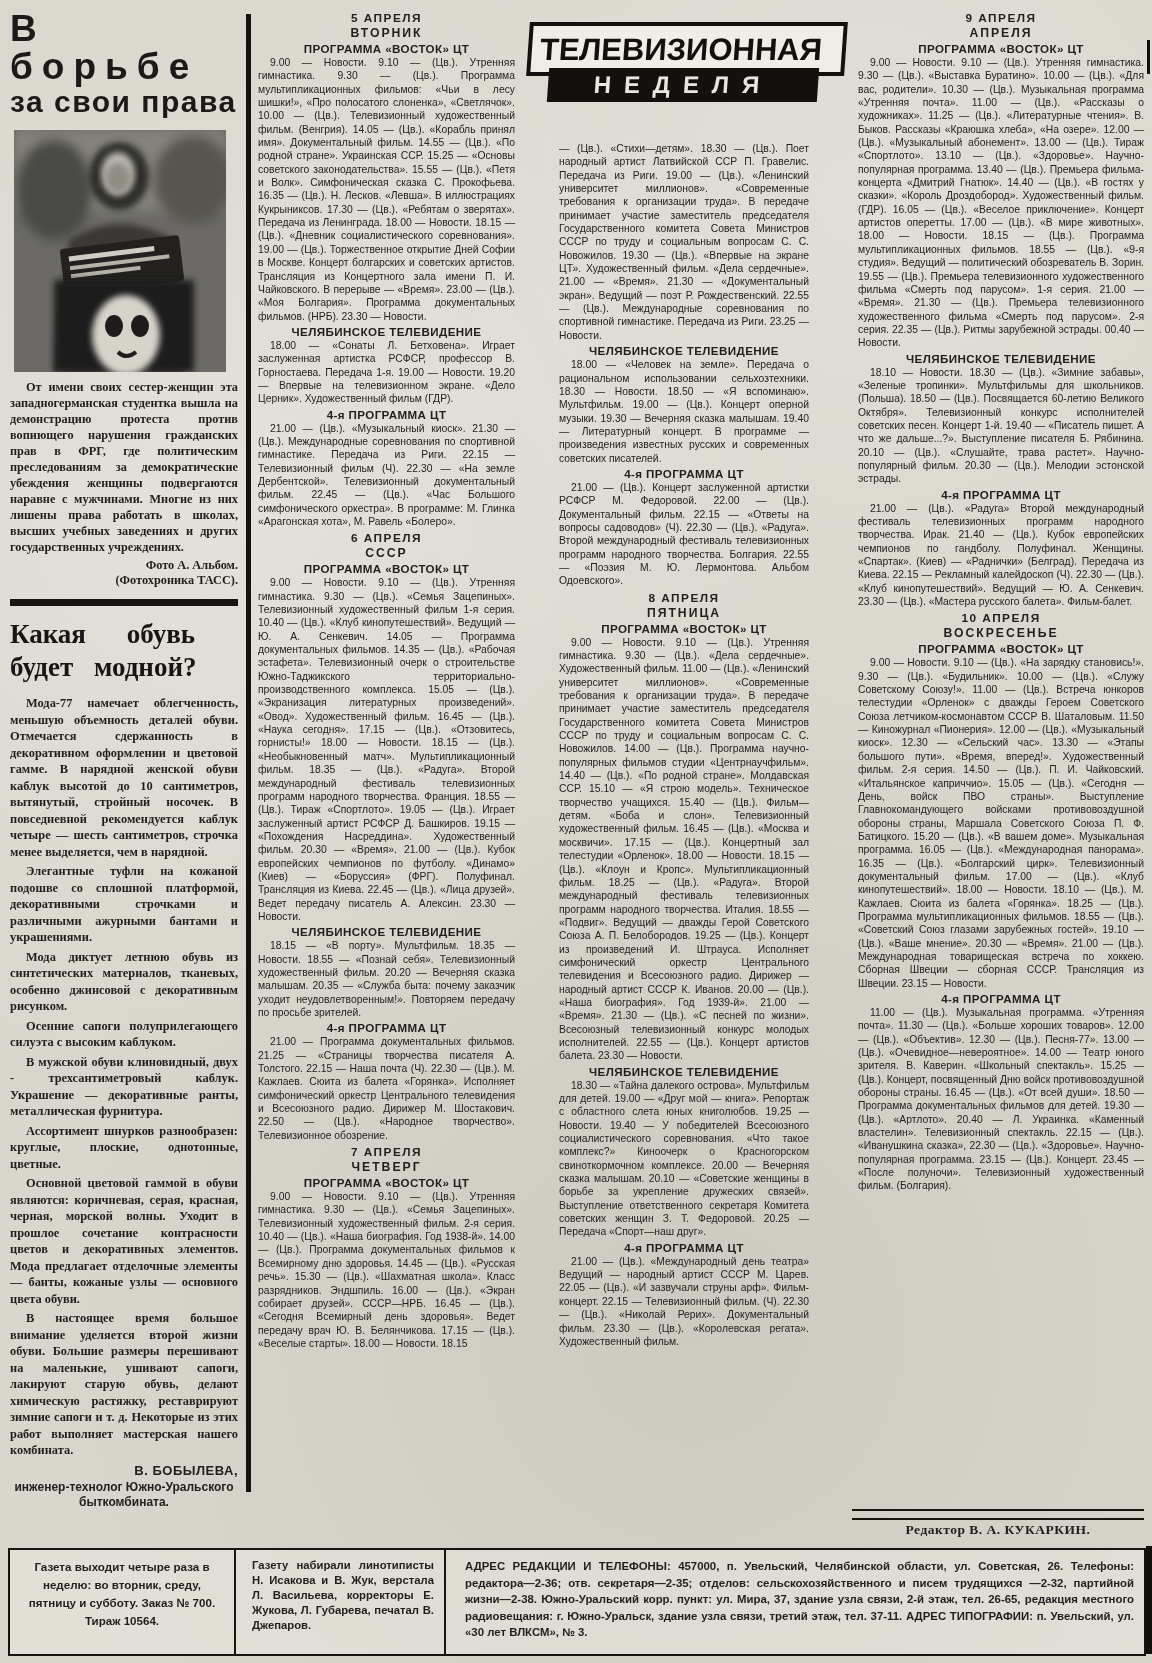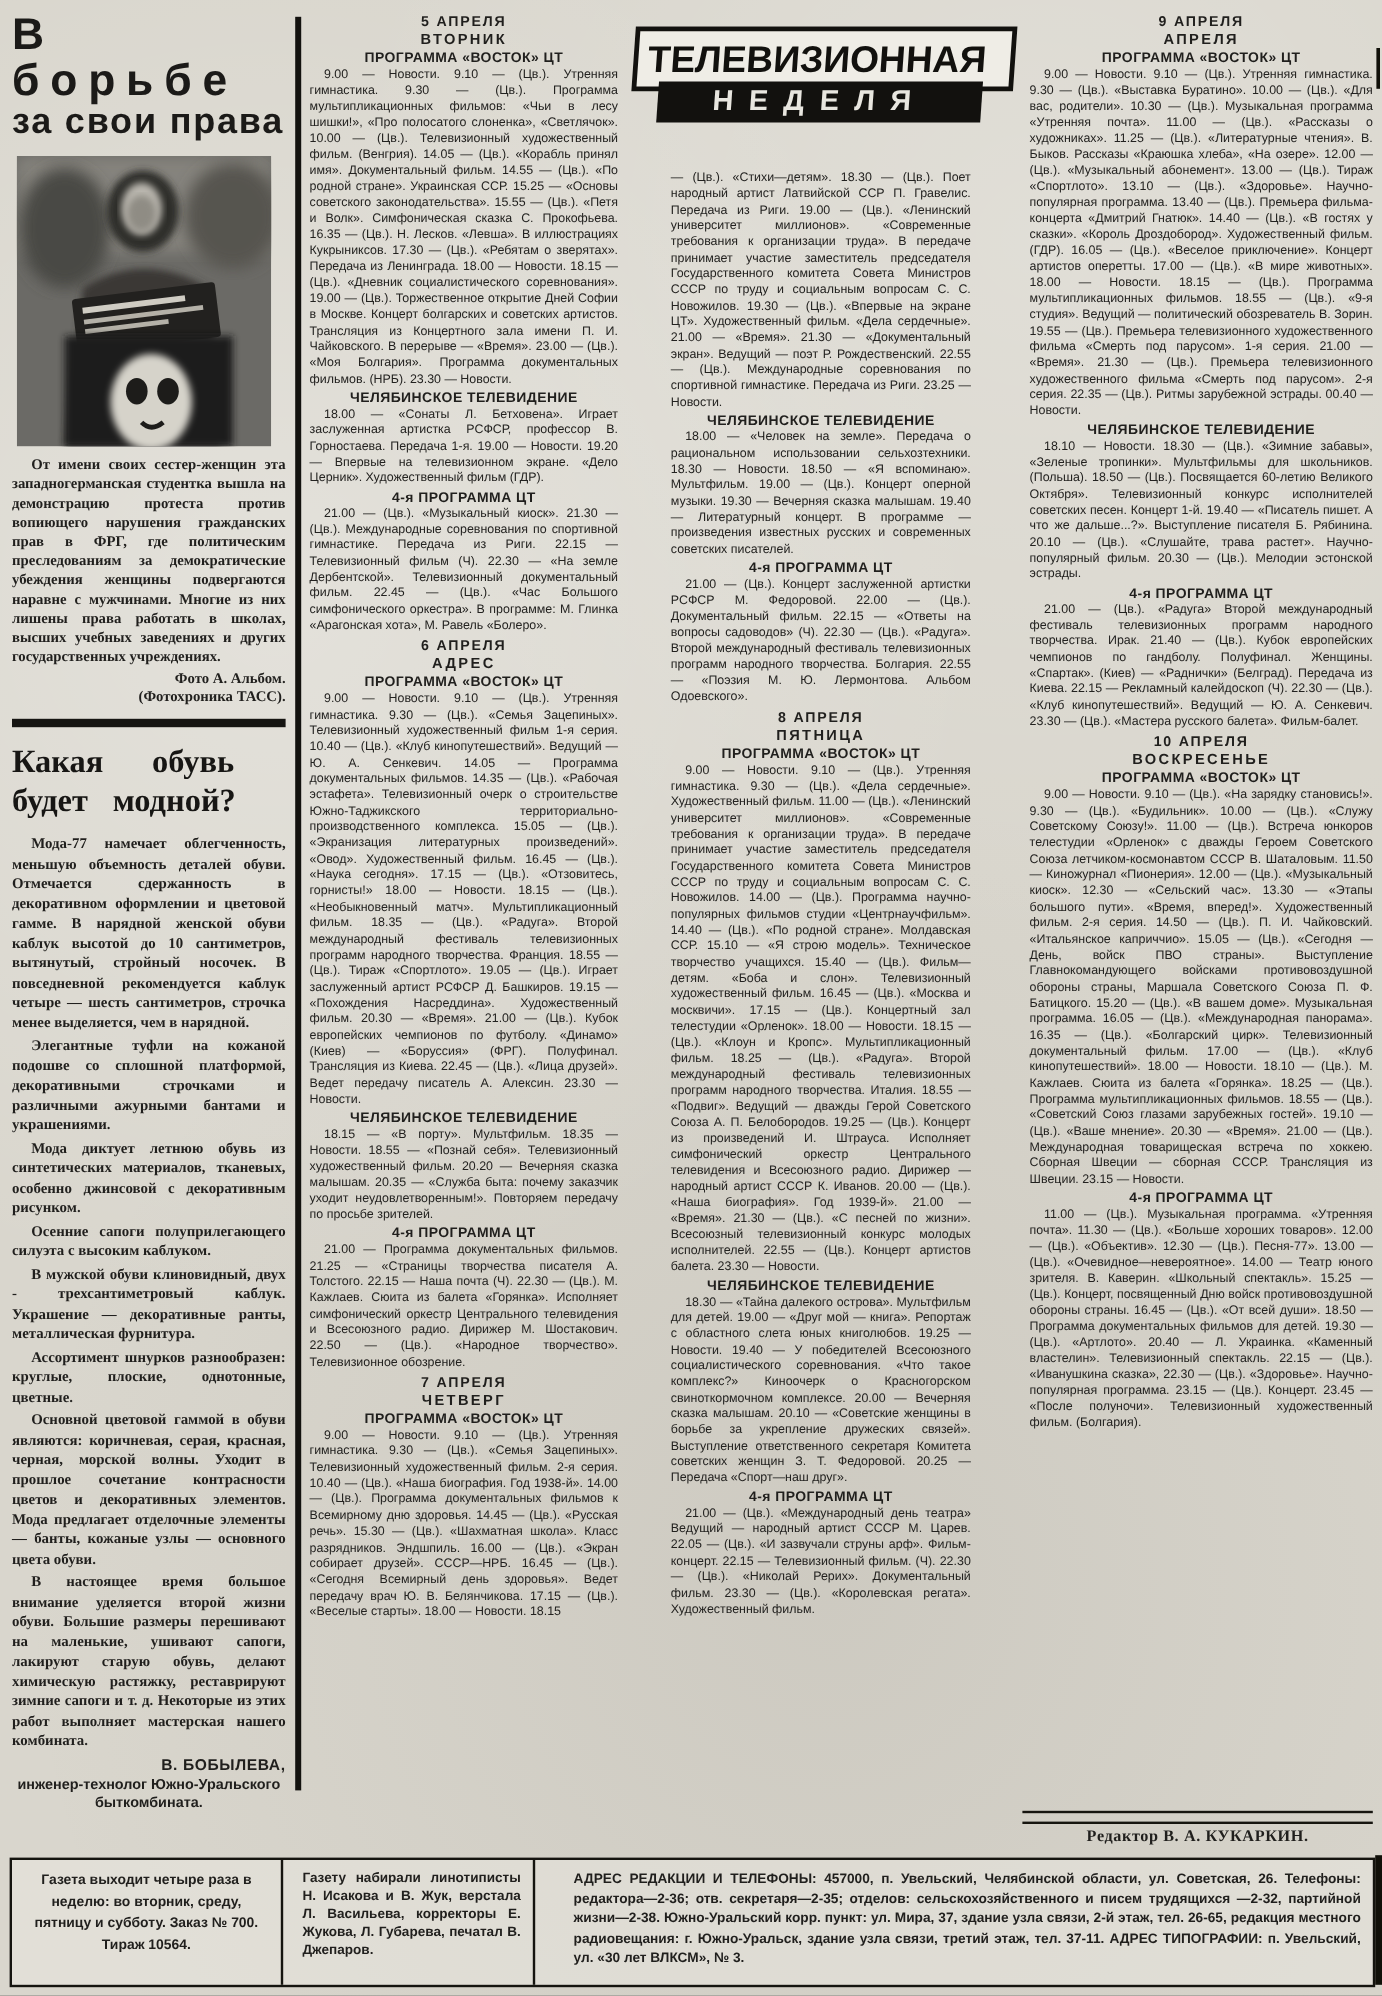--- a/index.html
+++ b/index.html
@@ -47,21 +47,21 @@
   .h-channel{font-weight:700;font-size:11.6px;text-align:center;letter-spacing:.4px;margin:2px 0 1px 0;}
   .blk-body{font-size:10.35px;line-height:13.35px;text-align:justify;text-indent:12px;margin:0 0 1px 0;color:#232220;}
   .blk-body.noind{text-indent:0;}
   
   .dbl-rule{position:absolute;left:852px;top:1509px;width:292px;height:7px;border-top:2px solid #16150f;border-bottom:2px solid #16150f;}
   .editor{position:absolute;left:852px;top:1522px;width:292px;text-align:center;font-weight:700;font-size:13.5px;font-family:"Liberation Serif",serif;letter-spacing:.5px;}
   .footer{position:absolute;left:8px;top:1548px;width:1134px;height:104px;border:2px solid #15140f;display:flex;background:rgba(238,236,229,.45);}
   .fcell{padding:8px 10px;box-sizing:border-box;}
   .fc1{width:226px;border-right:2px solid #15140f;font-weight:700;font-size:11.6px;line-height:1.55;text-align:center;}
   .fc2{width:210px;border-right:2px solid #15140f;font-weight:700;font-size:11.3px;line-height:1.32;text-align:justify;padding-left:16px;}
-  .fc3{flex:1;font-weight:700;font-size:11.4px;line-height:1.45;text-align:justify;padding-left:32px;}
+  .fc3{flex:1;font-weight:700;font-size:11.4px;line-height:1.45;text-align:justify;padding-left:19px;}
   .edge-strip{position:absolute;background:#111009;}
   </style>
 </head>
 <body>
 
 <div class="page">
 
   <div class="col1">
     <div class="headline1">
       <span class="l1">В борьбе</span>
@@ -138,21 +138,21 @@
   <div class="tvcol tv-c2">
       <div class="h-date">5 АПРЕЛЯ</div>
       <div class="h-day">ВТОРНИК</div>
       <div class="h-channel">ПРОГРАММА «ВОСТОК» ЦТ</div>
       <div class="blk-body">9.00 — Новости. 9.10 — (Цв.). Утренняя гимнастика. 9.30 — (Цв.). Программа мультипликационных фильмов: «Чьи в лесу шишки!», «Про полосатого слоненка», «Светлячок». 10.00 — (Цв.). Телевизионный художественный фильм. (Венгрия). 14.05 — (Цв.). «Корабль принял имя». Документальный фильм. 14.55 — (Цв.). «По родной стране». Украинская ССР. 15.25 — «Основы советского законодательства». 15.55 — (Цв.). «Петя и Волк». Симфоническая сказка С. Прокофьева. 16.35 — (Цв.). Н. Лесков. «Левша». В иллюстрациях Кукрыниксов. 17.30 — (Цв.). «Ребятам о зверятах». Передача из Ленинграда. 18.00 — Новости. 18.15 — (Цв.). «Дневник социалистического соревнования». 19.00 — (Цв.). Торжественное открытие Дней Софии в Москве. Концерт болгарских и советских артистов. Трансляция из Концертного зала имени П. И. Чайковского. В перерыве — «Время». 23.00 — (Цв.). «Моя Болгария». Программа документальных фильмов. (НРБ). 23.30 — Новости.</div>
       <div class="h-channel">ЧЕЛЯБИНСКОЕ ТЕЛЕВИДЕНИЕ</div>
       <div class="blk-body">18.00 — «Сонаты Л. Бетховена». Играет заслуженная артистка РСФСР, профессор В. Горностаева. Передача 1-я. 19.00 — Новости. 19.20 — Впервые на телевизионном экране. «Дело Церник». Художественный фильм (ГДР).</div>
       <div class="h-channel">4-я ПРОГРАММА ЦТ</div>
       <div class="blk-body">21.00 — (Цв.). «Музыкальный киоск». 21.30 — (Цв.). Международные соревнования по спортивной гимнастике. Передача из Риги. 22.15 — Телевизионный фильм (Ч). 22.30 — «На земле Дербентской». Телевизионный документальный фильм. 22.45 — (Цв.). «Час Большого симфонического оркестра». В программе: М. Глинка «Арагонская хота», М. Равель «Болеро».</div>
       <div class="h-date">6 АПРЕЛЯ</div>
-      <div class="h-day">АДРЕС</div>
+      <div class="h-day">СССР</div>
       <div class="h-channel">ПРОГРАММА «ВОСТОК» ЦТ</div>
       <div class="blk-body">9.00 — Новости. 9.10 — (Цв.). Утренняя гимнастика. 9.30 — (Цв.). «Семья Зацепиных». Телевизионный художественный фильм 1-я серия. 10.40 — (Цв.). «Клуб кинопутешествий». Ведущий — Ю. А. Сенкевич. 14.05 — Программа документальных фильмов. 14.35 — (Цв.). «Рабочая эстафета». Телевизионный очерк о строительстве Южно-Таджикского территориально-производственного комплекса. 15.05 — (Цв.). «Экранизация литературных произведений». «Овод». Художественный фильм. 16.45 — (Цв.). «Наука сегодня». 17.15 — (Цв.). «Отзовитесь, горнисты!» 18.00 — Новости. 18.15 — (Цв.). «Необыкновенный матч». Мультипликационный фильм. 18.35 — (Цв.). «Радуга». Второй международный фестиваль телевизионных программ народного творчества. Франция. 18.55 — (Цв.). Тираж «Спортлото». 19.05 — (Цв.). Играет заслуженный артист РСФСР Д. Башкиров. 19.15 — «Похождения Насреддина». Художественный фильм. 20.30 — «Время». 21.00 — (Цв.). Кубок европейских чемпионов по футболу. «Динамо» (Киев) — «Боруссия» (ФРГ). Полуфинал. Трансляция из Киева. 22.45 — (Цв.). «Лица друзей». Ведет передачу писатель А. Алексин. 23.30 — Новости.</div>
       <div class="h-channel">ЧЕЛЯБИНСКОЕ ТЕЛЕВИДЕНИЕ</div>
       <div class="blk-body">18.15 — «В порту». Мультфильм. 18.35 — Новости. 18.55 — «Познай себя». Телевизионный художественный фильм. 20.20 — Вечерняя сказка малышам. 20.35 — «Служба быта: почему заказчик уходит неудовлетворенным!». Повторяем передачу по просьбе зрителей.</div>
       <div class="h-channel">4-я ПРОГРАММА ЦТ</div>
       <div class="blk-body">21.00 — Программа документальных фильмов. 21.25 — «Страницы творчества писателя А. Толстого. 22.15 — Наша почта (Ч). 22.30 — (Цв.). М. Кажлаев. Сюита из балета «Горянка». Исполняет симфонический оркестр Центрального телевидения и Всесоюзного радио. Дирижер М. Шостакович. 22.50 — (Цв.). «Народное творчество». Телевизионное обозрение.</div>
       <div class="h-date">7 АПРЕЛЯ</div>
       <div class="h-day">ЧЕТВЕРГ</div>
       <div class="h-channel">ПРОГРАММА «ВОСТОК» ЦТ</div>
       <div class="blk-body">9.00 — Новости. 9.10 — (Цв.). Утренняя гимнастика. 9.30 — (Цв.). «Семья Зацепиных». Телевизионный художественный фильм. 2-я серия. 10.40 — (Цв.). «Наша биография. Год 1938-й». 14.00 — (Цв.). Программа документальных фильмов к Всемирному дню здоровья. 14.45 — (Цв.). «Русская речь». 15.30 — (Цв.). «Шахматная школа». Класс разрядников. Эндшпиль. 16.00 — (Цв.). «Экран собирает друзей». СССР—НРБ. 16.45 — (Цв.). «Сегодня Всемирный день здоровья». Ведет передачу врач Ю. В. Белянчикова. 17.15 — (Цв.). «Веселые старты». 18.00 — Новости. 18.15</div>

